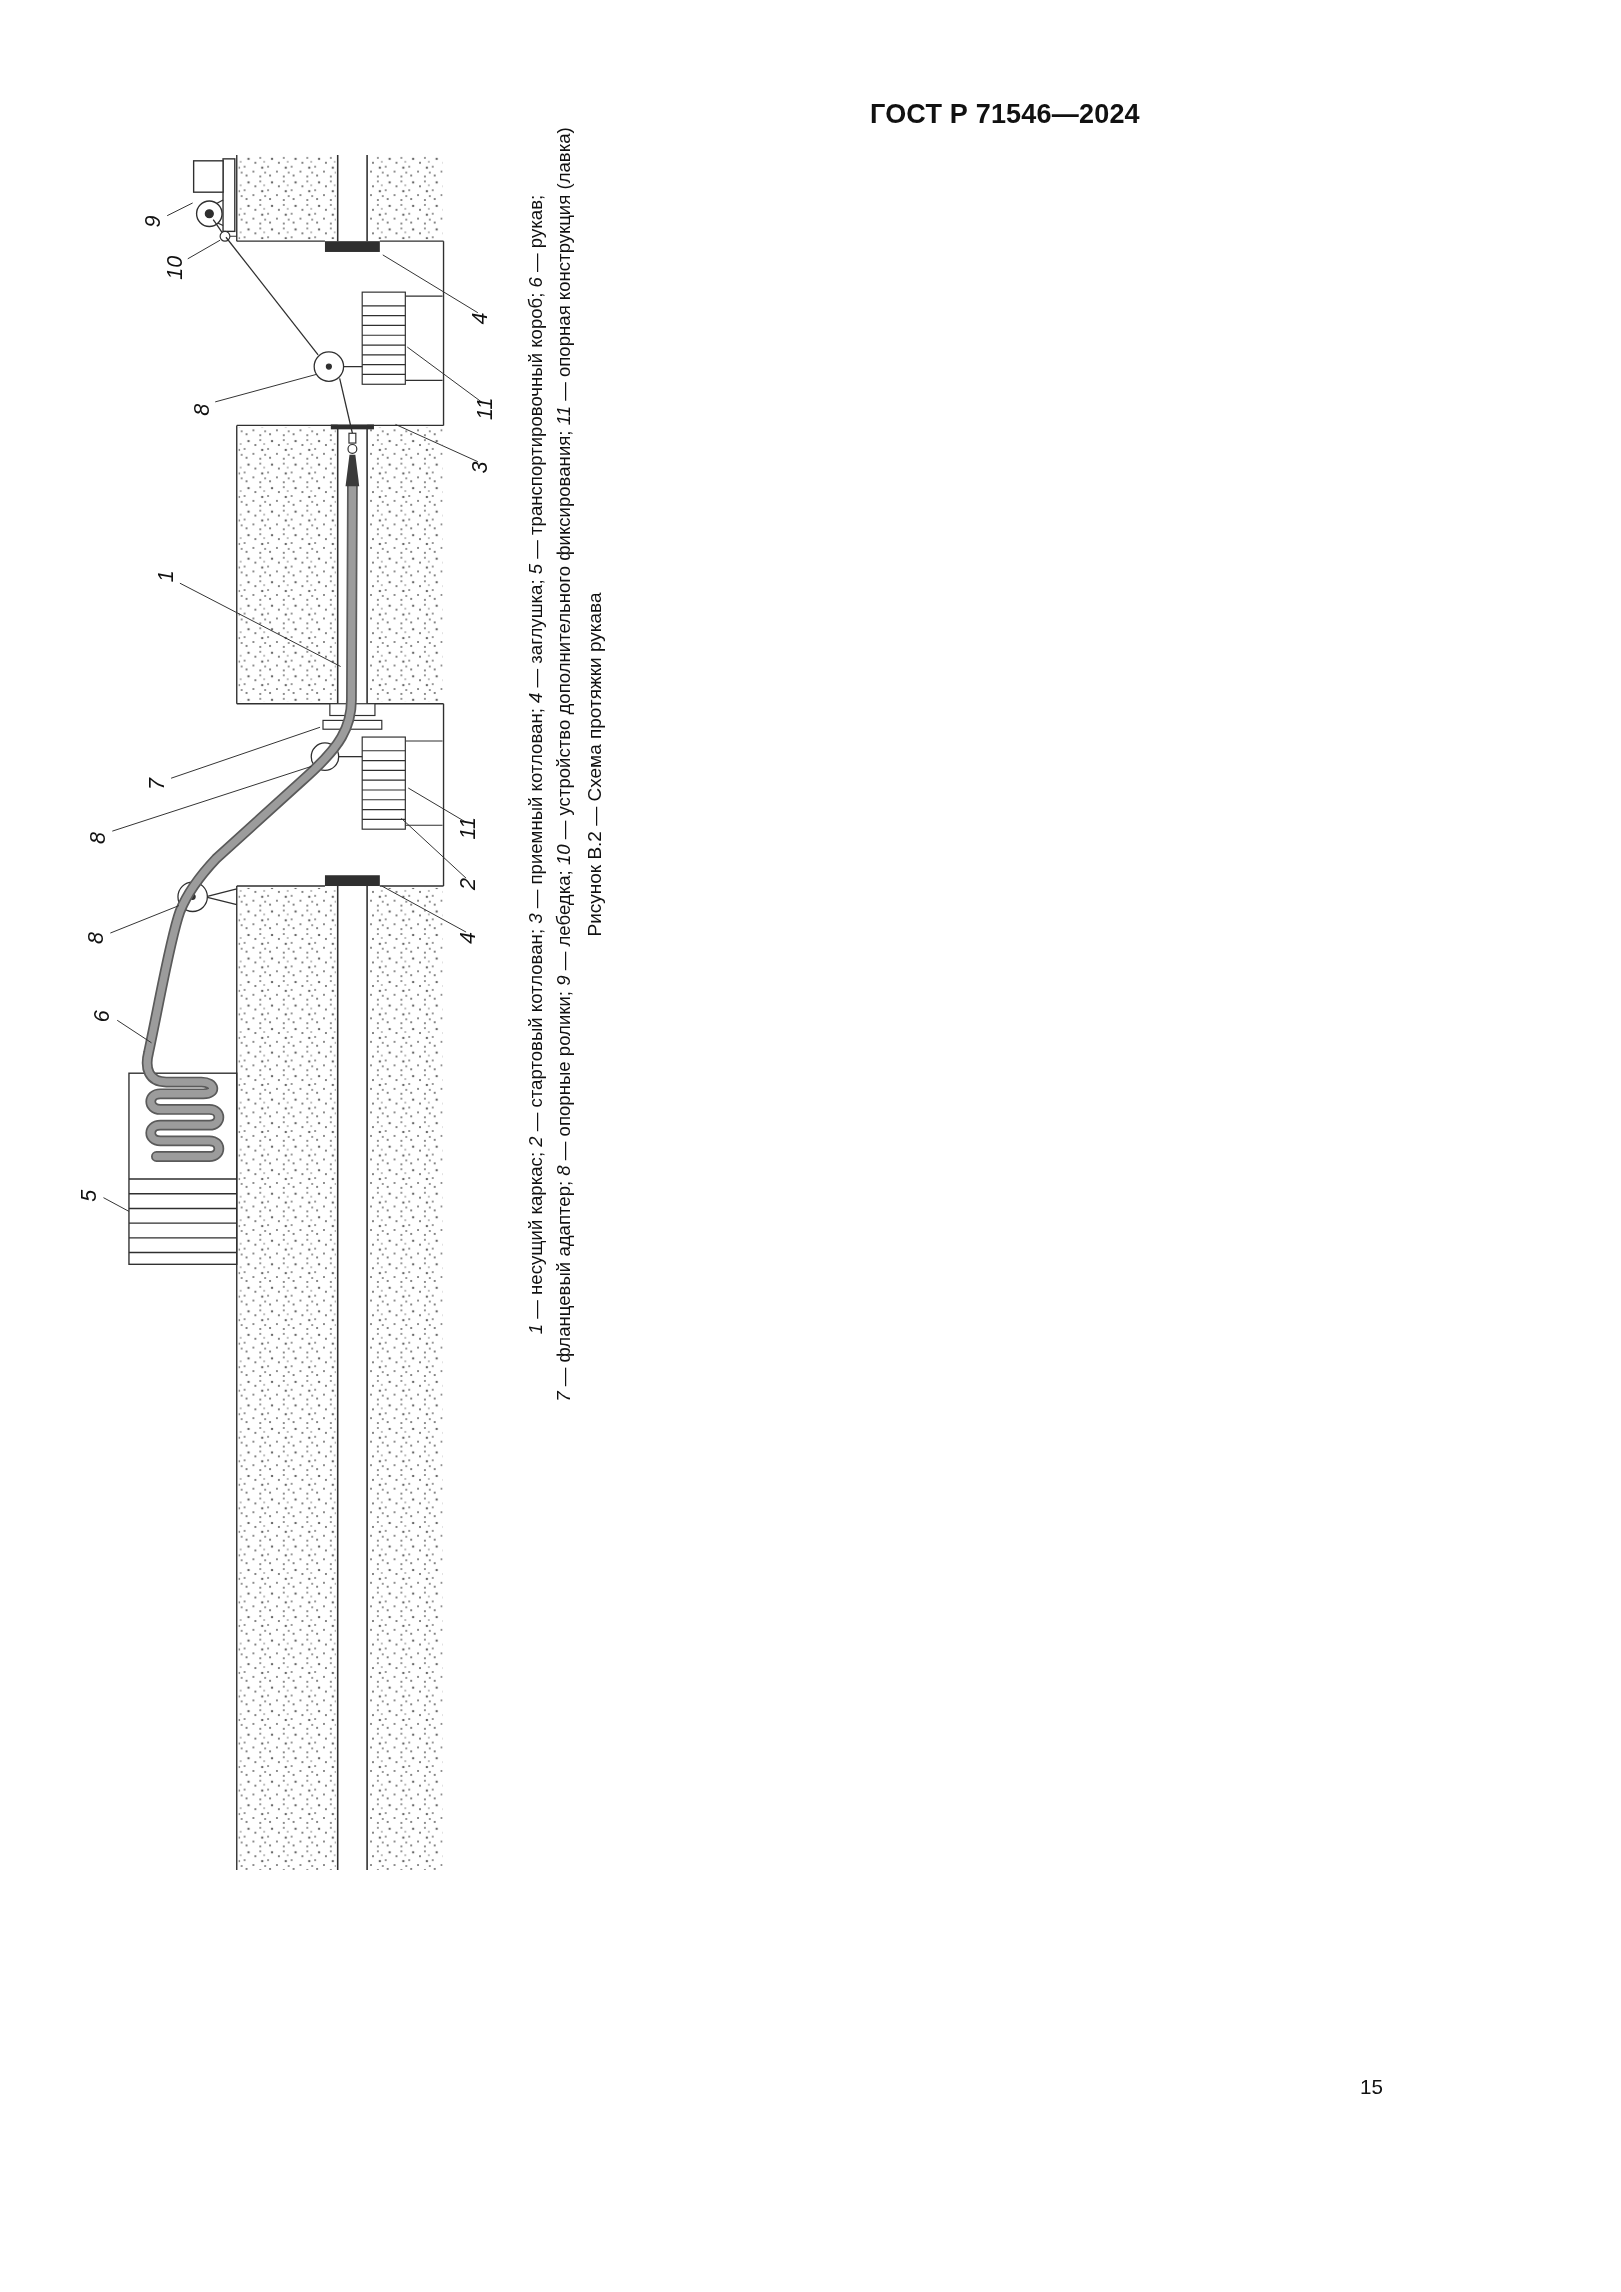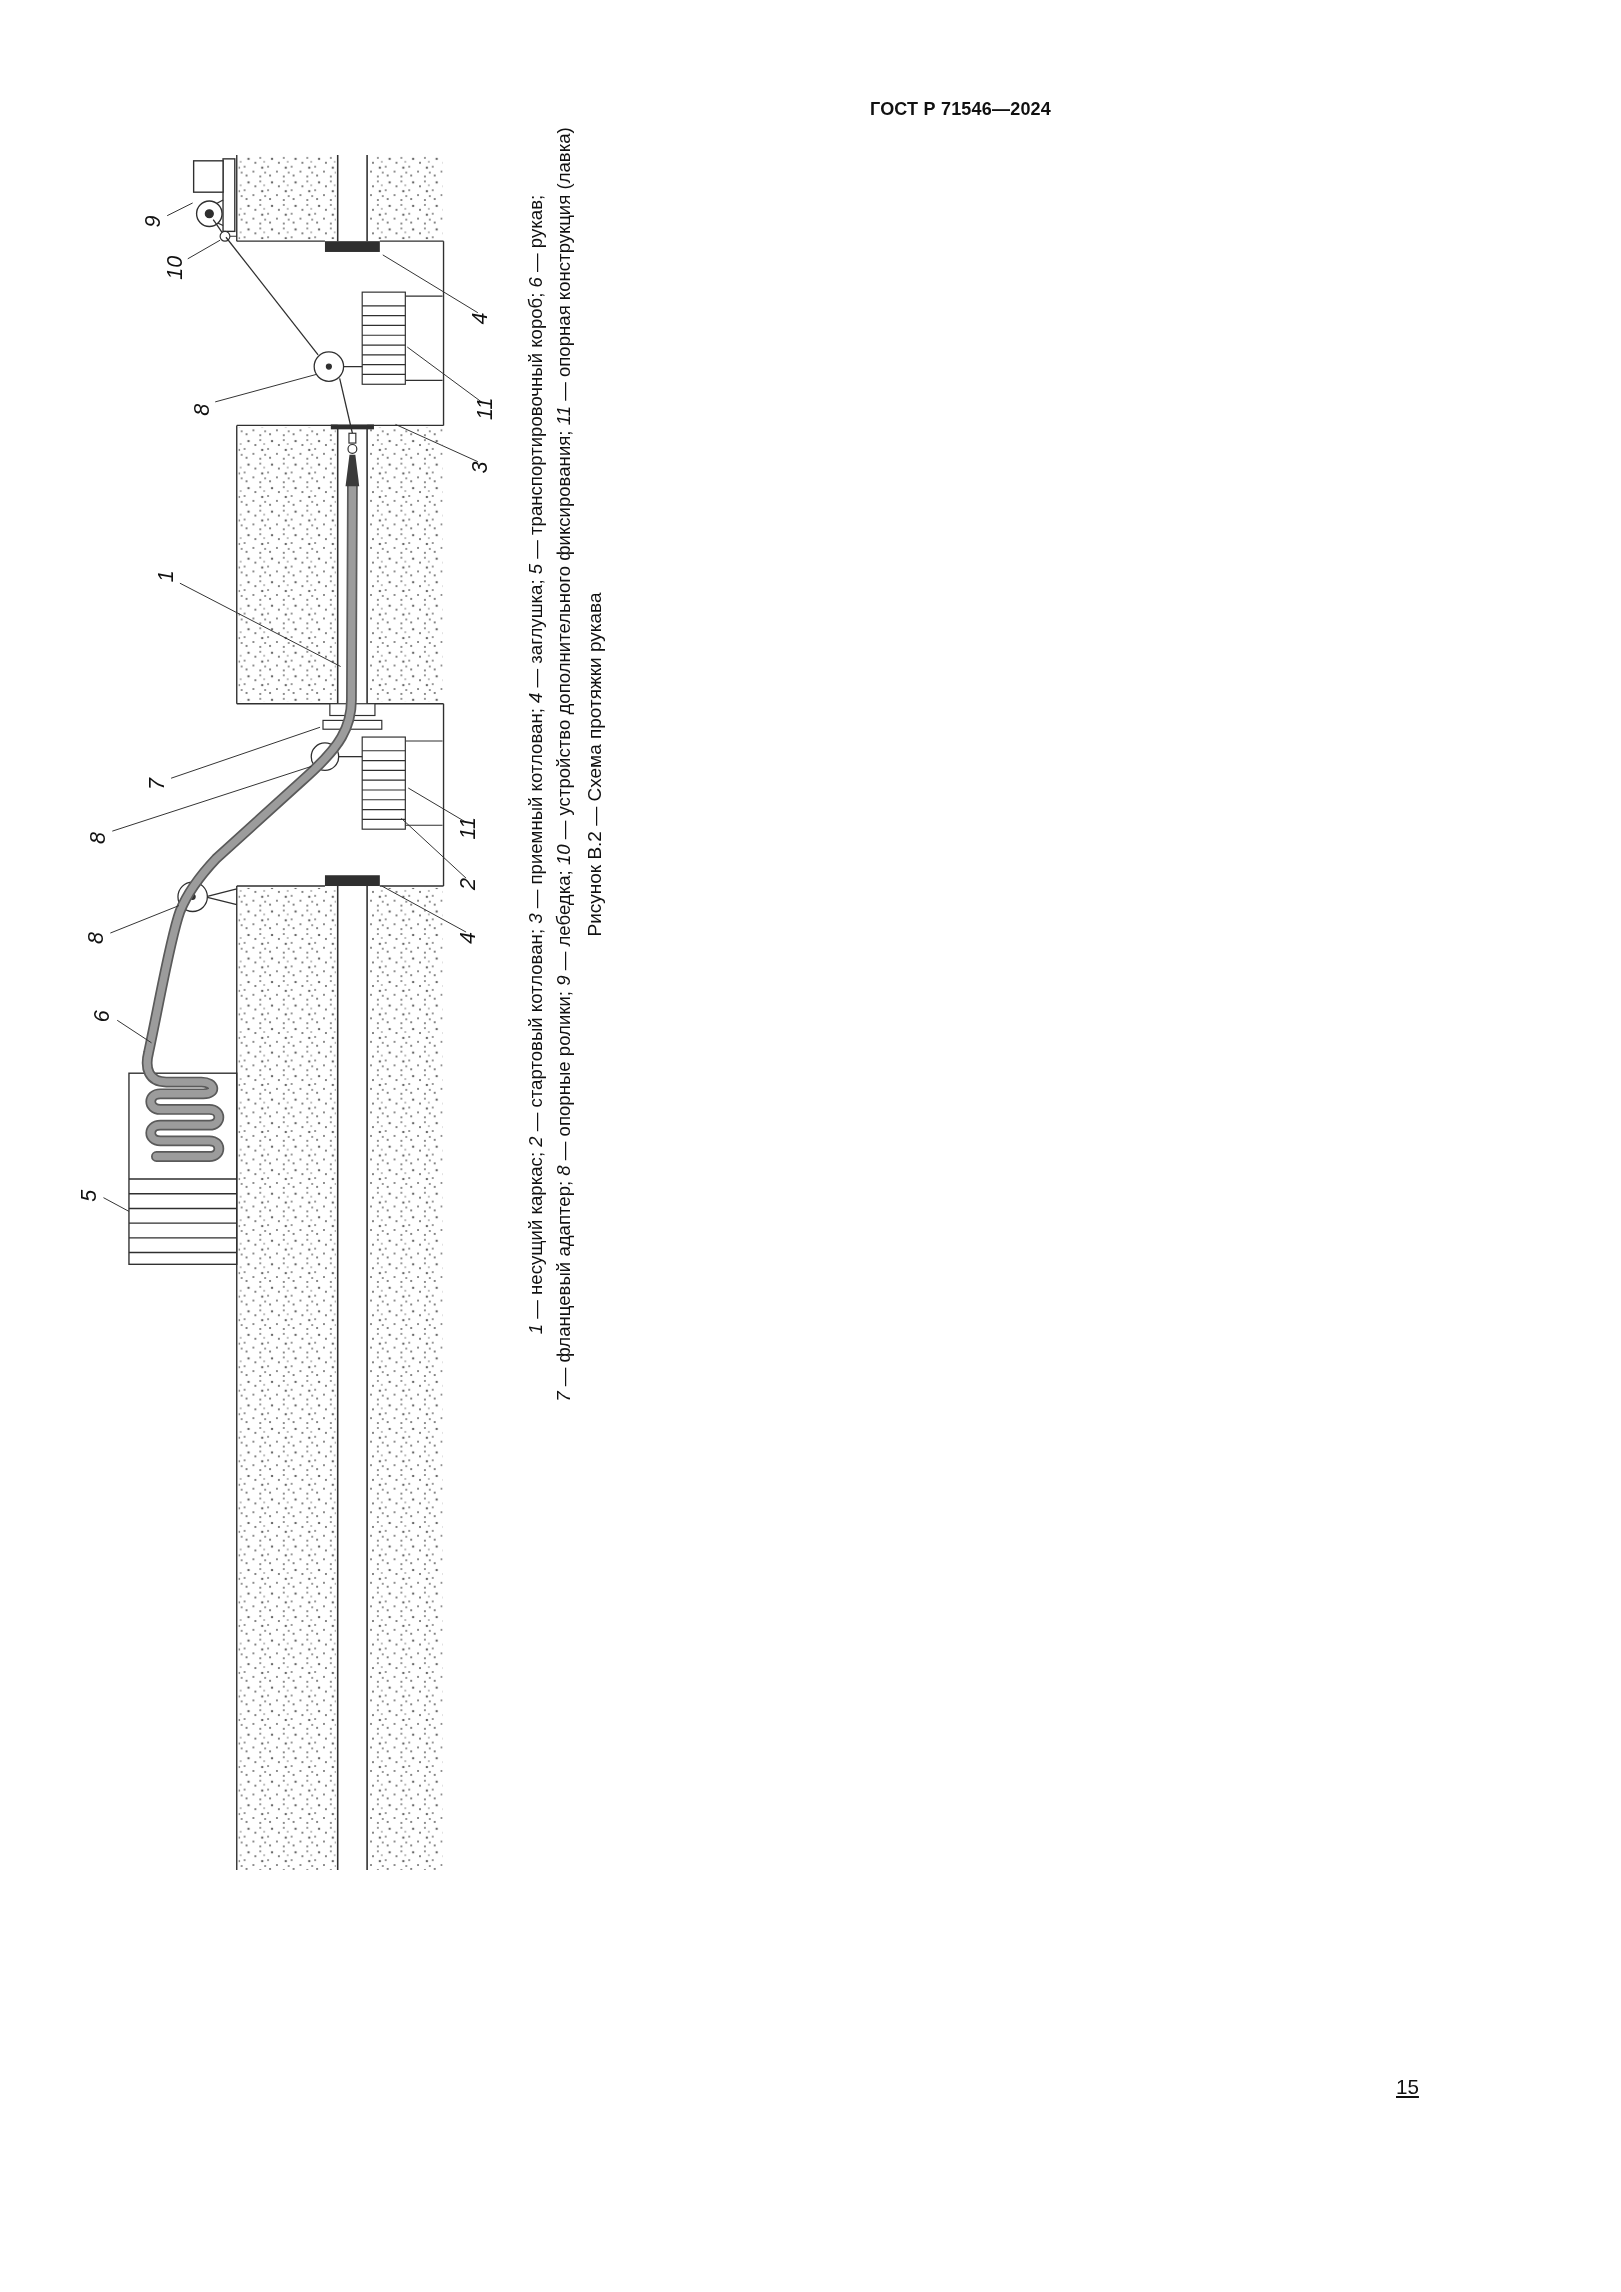--- a/index.html
+++ b/index.html
@@ -3,23 +3,23 @@
 <meta charset="utf-8">
 <style>
   * { margin:0; padding:0; box-sizing:border-box; }
   html,body { background:#ffffff; }
   #page {
     position:relative; width:1621px; height:2293px; background:#ffffff;
     font-family:"Liberation Sans", sans-serif; color:#111; overflow:hidden;
   }
   .header {
     position:absolute; left:870px; top:99px;
-    font-size:18px; font-weight:bold; letter-spacing:0.2px; white-space:nowrap;
-  }
-  .pagenum { position:absolute; left:1396px; top:2075px; font-size:20.6px;text-decoration:underline; }
+    font-size:27px; font-weight:bold; letter-spacing:0.2px; white-space:nowrap;
+  }
+  .pagenum { position:absolute; left:1360px; top:2075px; font-size:20.6px; }
 
   
   .fig-rot {
     position:absolute; left:78px; top:1872px; width:1725px; height:549px;
     transform:rotate(-90deg); transform-origin:0 0;
   }
   .fig-svg { position:absolute; left:0; top:0; }
   .legend {
     position:absolute; left:392px; width:1431px; text-align:center;
     font-size:18.6px; color:#111; white-space:nowrap;

